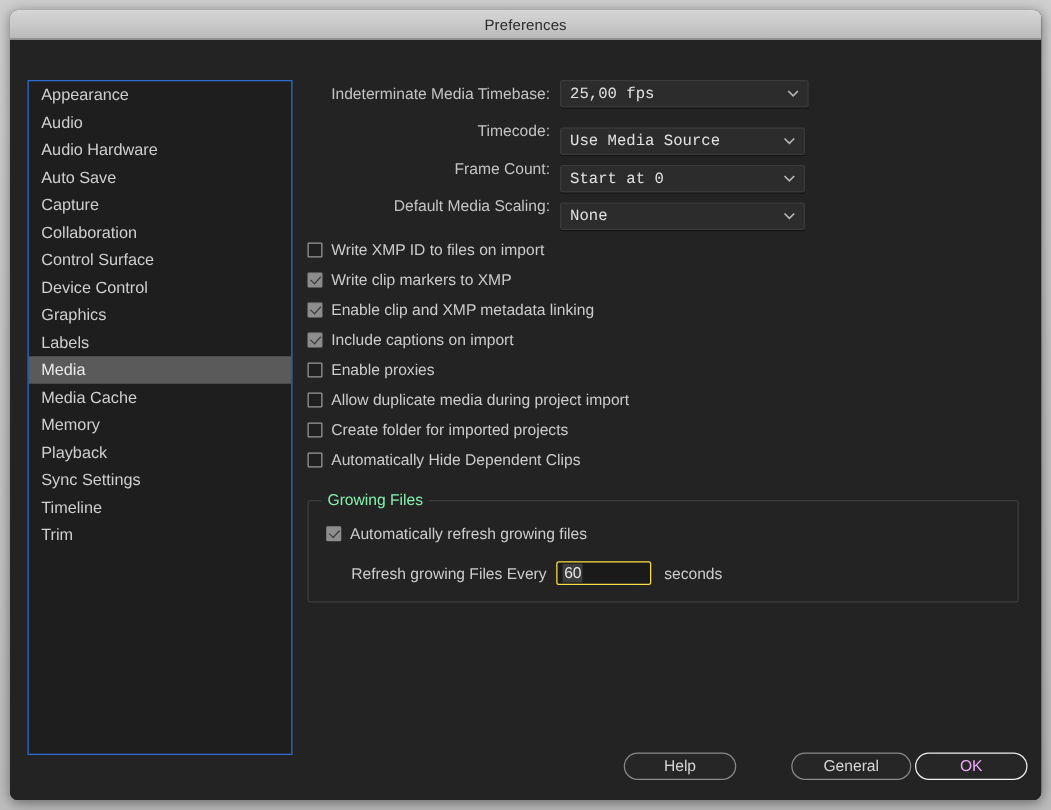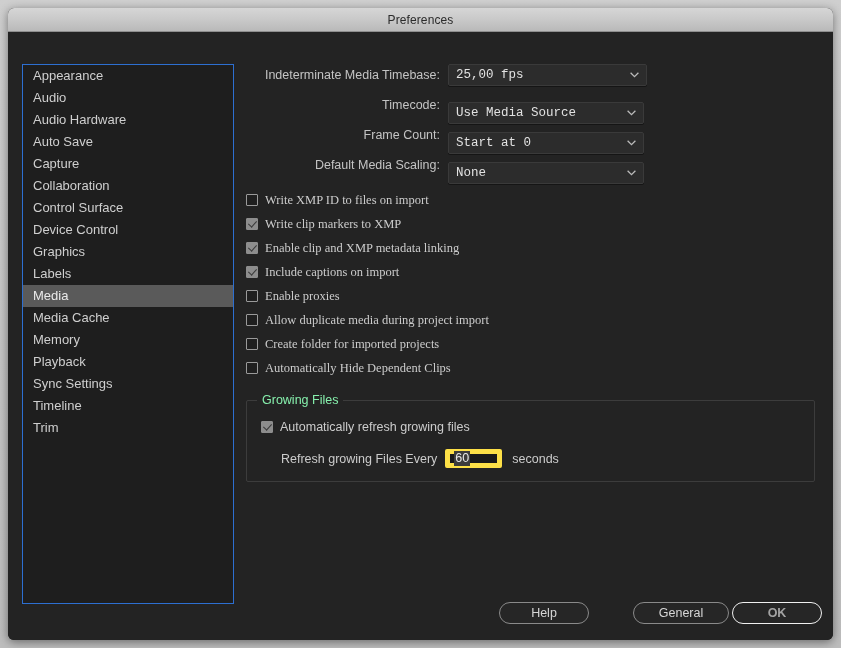--- a/index.html
+++ b/index.html
@@ -130,21 +130,21 @@
     align-items: center;
     justify-content: center;
     margin-right: 4px;
   }
   .chev svg { display: block; }
 
   .w-first { width: 199px; }
   .w-rest  { width: 196px; margin-top: 15px; }
 
   
-  .checks { margin-top: 12px; font-family: Liberation Serif, serif; }
+  .checks { margin-top: 12px; }
   .chk-row {
     display: flex;
     align-items: center;
     height: 24px;
     cursor: default;
   }
   .chk {
     width: 12px;
     height: 12px;
     box-sizing: border-box;
@@ -205,24 +205,24 @@
     margin-top: 10px;
     padding-left: 20px;
   }
   .refresh-label {
     font-size: 12.5px;
     color: #cccccc;
     margin-right: 8px;
     white-space: nowrap;
   }
   .num-input {
-    width: 57px;
+    width: 76px;
     height: 19px;
     background: #1a1a1a;
-    border: 5px solid #fde047;
+    border: 1px solid #fde047;
     border-radius: 2px;
     box-sizing: border-box;
     display: flex;
     align-items: center;
     padding-left: 4px;
   }
   .num-input .sel {
     font-size: 12.5px;
     color: #e8e8e8;
     background: #3c3c3c;
@@ -255,22 +255,21 @@
     background: #262626;
     border: 1px solid #8a8a8a;
     color: #d6d6d6;
     cursor: default;
   }
   .btn-help   { left: 491px; width: 90px; }
   .btn-cancel { left: 625px; width: 96px; }
   .btn-ok     {
     left: 724px; width: 90px;
     border: 1.5px solid #f0f0f0;
-    color: #a3a3a3;
-    font-weight: bold;
+    color: #f0abfc;
   }
 </style>
 </head>
 <body>
 
 <div class="desktop"></div>
 
 <div class="window">
 
   <div class="titlebar">

